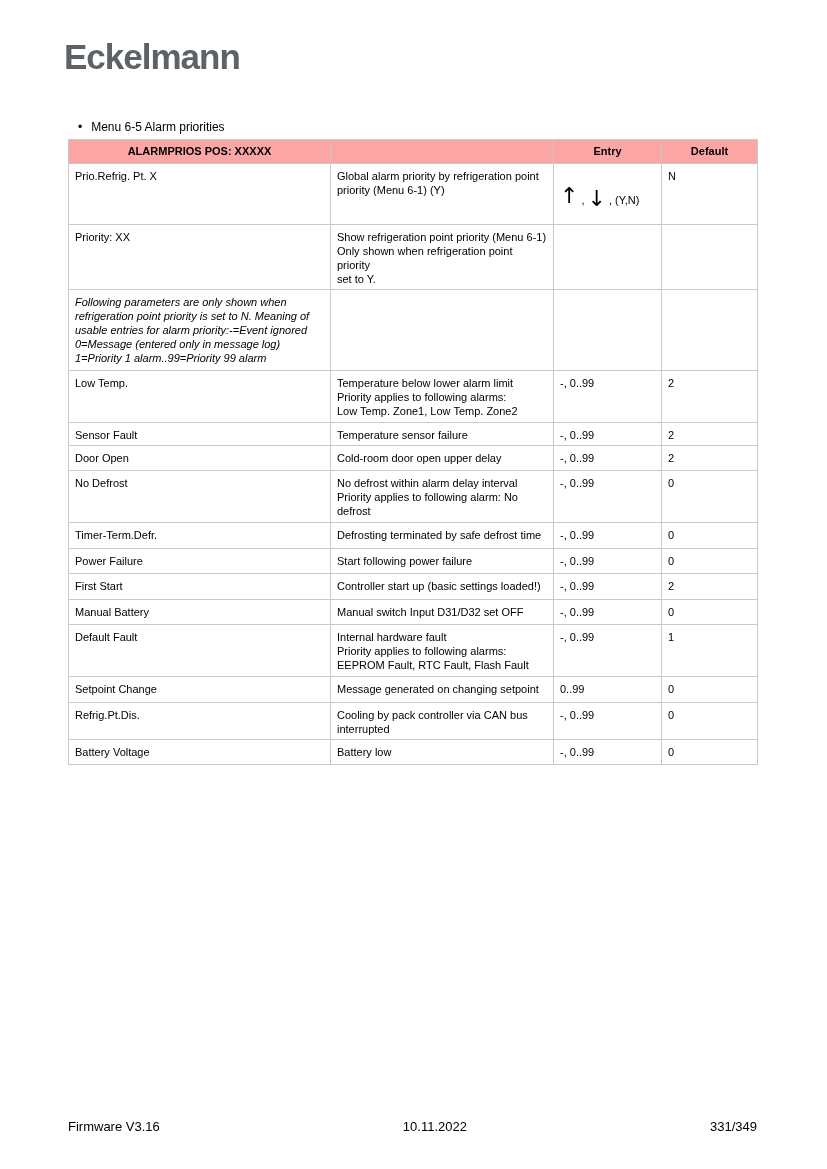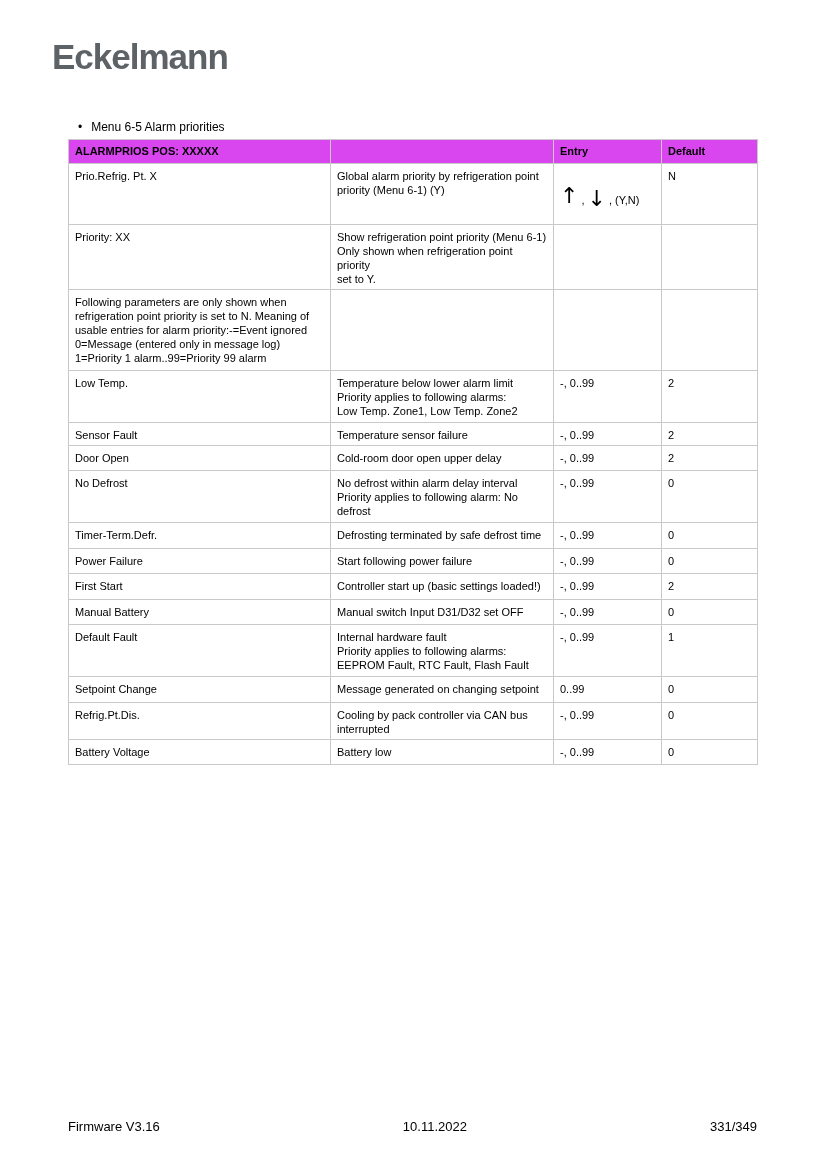--- a/index.html
+++ b/index.html
@@ -4,45 +4,45 @@
 <style>
   * { box-sizing: border-box; margin: 0; padding: 0; }
   html, body { background: #ffffff; }
   body {
     width: 827px; height: 1169px;
     position: relative;
     font-family: "Liberation Sans", sans-serif;
     color: #000;
   }
   .logo {
-    position: absolute; left: 52px; top: 37px;
+    position: absolute; left: 64px; top: 37px;
     font-size: 35px; font-weight: 700;
     color: #5d6267; letter-spacing: -1px;
   }
   .bullet-line {
     position: absolute; left: 78px; top: 120px;
     font-size: 12px; display: flex; gap: 9px; align-items: baseline;
   }
   table.prios {
     position: absolute; left: 68px; top: 139px;
     width: 689px;
     border-collapse: collapse; table-layout: fixed;
     font-size: 11px; line-height: 14px;
   }
   table.prios th, table.prios td {
     border: 1px solid #c9c9c9;
     padding: 5px 6px 3px 6px;
     vertical-align: top; text-align: left;
     white-space: pre-line; overflow: hidden;
   }
   table.prios thead th {
-    background: #d946ef; font-weight: 700;
-    vertical-align: middle; padding-top: 1px; padding-bottom: 3px;
+    background: #fca5a5; font-weight: 700;
+    vertical-align: middle; padding-top: 1px; padding-bottom: 3px; text-align: center;
   }
-  td.note { }
+  td.note { font-style: italic; }
   .entrykeys { display: flex; align-items: flex-end; gap: 3px; white-space: normal; padding-top: 2px; }
   .arr { font-size: 22px; line-height: 22px; font-family: "DejaVu Sans", sans-serif; font-weight: 400; }
   .arr.down { position: relative; top: 3px; }
   .sep { font-size: 11px; line-height: 13px; }
   .footer {
     position: absolute; left: 68px; top: 1119px; width: 689px;
     display: flex; justify-content: space-between;
     font-size: 13px;
   }
 </style>

